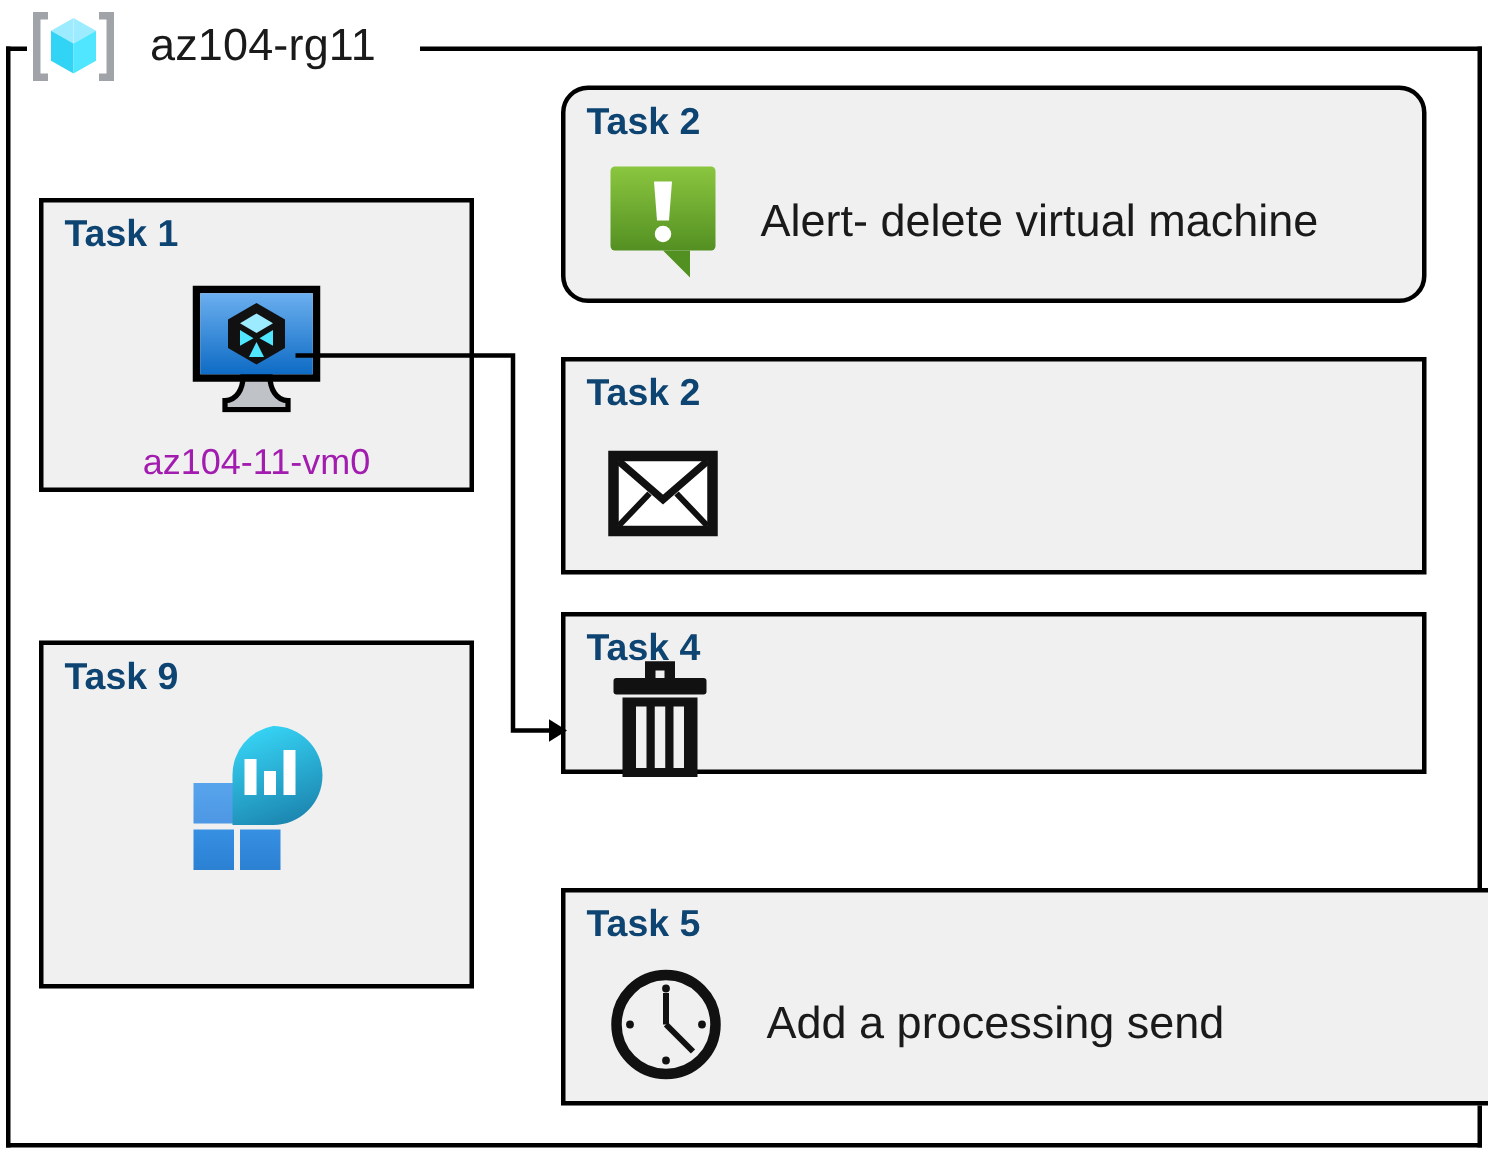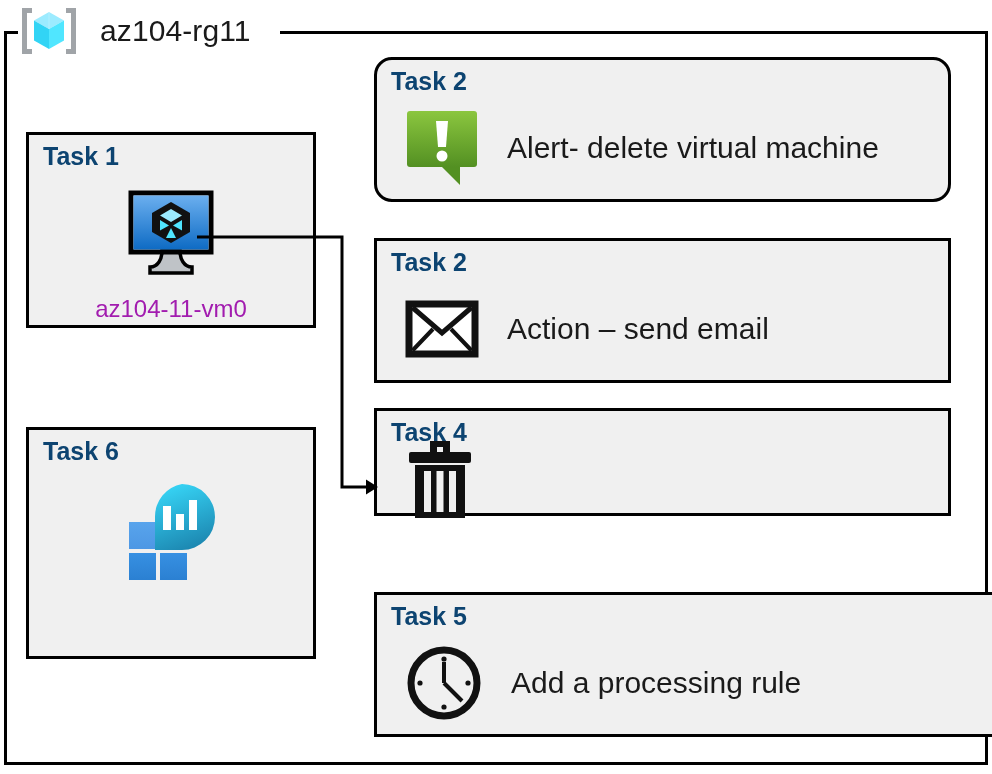--- a/index.html
+++ b/index.html
@@ -199,21 +199,21 @@
     <path d="M47 15 L66 26 L66 45 L47 56 L28 45 L28 26 Z" fill="#111111"></path>
     <path d="M47 22 L58 28.5 L47 35 L36 28.5 Z" fill="#9CEBFF"></path>
     <path d="M36 33 L45 38.5 L36 43.5 Z" fill="#50E6FF"></path>
     <path d="M58 33 L58 43.5 L49 38.5 Z" fill="#50E6FF"></path>
     <path d="M47 41 L52 51 L42 51 Z" fill="#50E6FF"></path>
   </svg>
   <div class="card-caption" style="top:160px;">az104-11-vm0</div>
 </div>
 
 <div class="task-card card-square" id="card-task6">
-  <div class="task-label">Task 6</div>
+  <div class="task-label">Task 9</div>
   <svg class="card-icon" style="top:50px; width:104px; height:104px;" viewBox="0 0 104 104">
     <defs>
       <linearGradient id="logBubble" x1="0.25" y1="0" x2="0.6" y2="1">
         <stop offset="0%" stop-color="#37D6F7"></stop>
         <stop offset="100%" stop-color="#1C86B0"></stop>
       </linearGradient>
       <linearGradient id="sqLight" x1="0" y1="0" x2="0" y2="1">
         <stop offset="0%" stop-color="#58A4EC"></stop>
         <stop offset="100%" stop-color="#4D97E4"></stop>
       </linearGradient>
@@ -259,21 +259,20 @@
 </div>
 
 <div class="task-card card-wide" id="card-task3">
   <div class="task-label">Task 2</div>
   <div class="card-row">
     <svg class="card-icon" width="74" height="60" viewBox="0 0 74 60">
       <rect x="4" y="5" width="66" height="50" fill="#ffffff" stroke="#111111" stroke-width="7"></rect>
       <path d="M7.5 8.5 L37 34 L66.5 8.5" fill="none" stroke="#111111" stroke-width="5"></path>
       <path d="M7.5 51.5 L28 30 M66.5 51.5 L46 30" fill="none" stroke="#111111" stroke-width="4"></path>
     </svg>
-    <div class="card-caption">Action – send email</div>
   </div>
 </div>
 
 <div class="task-card card-wide" id="card-task4">
   <div class="task-label">Task 4</div>
   <div class="card-row">
     <svg class="card-icon" width="70" height="84" viewBox="0 0 70 84">
 
       <path d="M25 3 H45 V14 H38 V9 H32 V14 H25 Z" fill="#111111"></path>
       <rect x="25" y="3" width="20" height="5" fill="#111111"></rect>
@@ -295,20 +294,20 @@
       <circle cx="39" cy="39" r="33" fill="none" stroke="#111111" stroke-width="7"></circle>
 
       <circle cx="39" cy="15" r="2.6" fill="#111111"></circle>
       <circle cx="63" cy="39" r="2.6" fill="#111111"></circle>
       <circle cx="39" cy="63" r="2.6" fill="#111111"></circle>
       <circle cx="15" cy="39" r="2.6" fill="#111111"></circle>
 
       <path d="M39 39 L39 18" stroke="#111111" stroke-width="4" fill="none" stroke-linecap="butt"></path>
       <path d="M39 39 L57 57" stroke="#111111" stroke-width="4" fill="none" stroke-linecap="butt"></path>
     </svg>
-    <div class="card-caption">Add a processing rule</div>
+    <div class="card-caption">Add a processing send</div>
   </div>
 </div>
 
 <svg id="connector" viewBox="0 0 992 774">
   <path d="M197 237 H342 V487 H366" fill="none" stroke="#000000" stroke-width="3"></path>
   <path d="M366 479.5 L378 487 L366 494.5 Z" fill="#000000"></path>
 </svg>
 
 </body></html>

